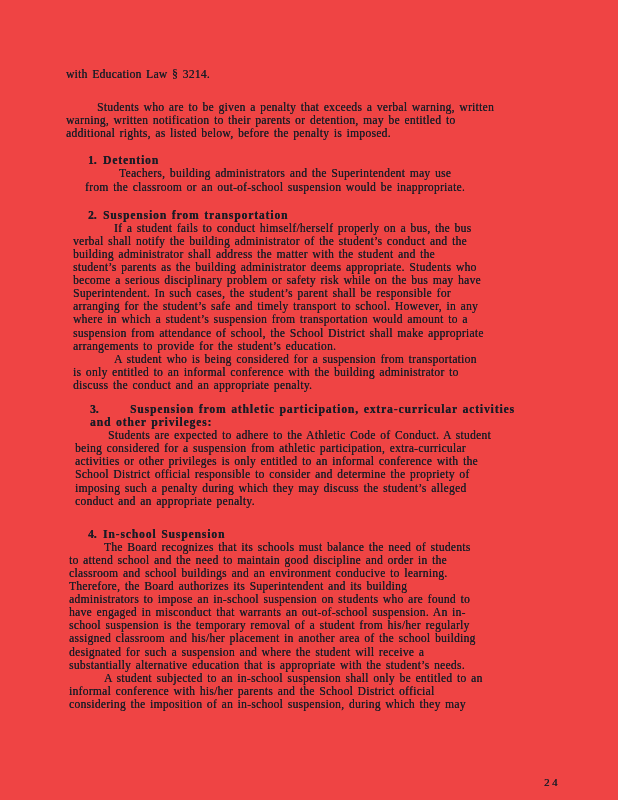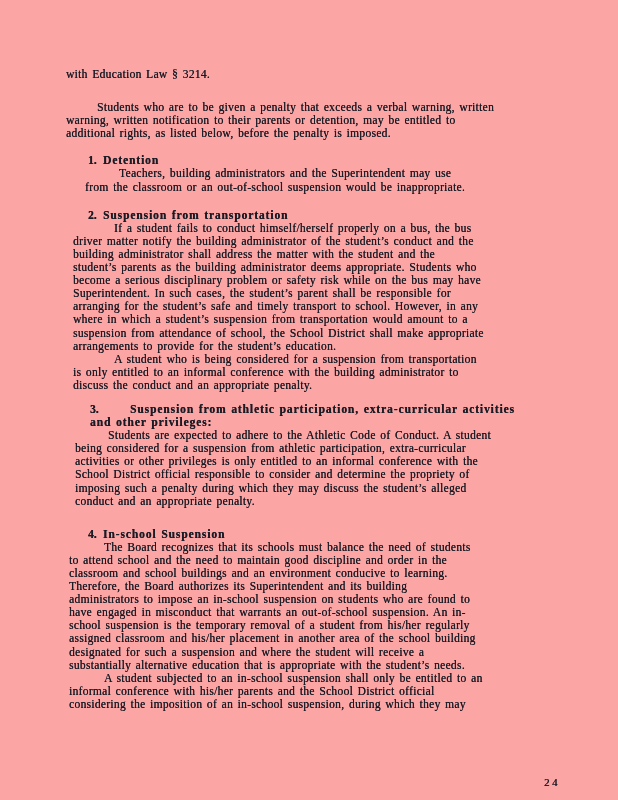--- a/index.html
+++ b/index.html
@@ -5,21 +5,21 @@
   html, body {
     margin: 0;
     padding: 0;
     background: #ffffff;
     overflow: hidden;
   }
   .page {
     position: relative;
     width: 618px;
     height: 800px;
-    background: #fca5a5;
+    background: #ef4444;
     font-family: "Liberation Serif", "DejaVu Serif", serif;
     font-size: 11.5px;
     line-height: 13.1px;
     color: #1b1b24;
     text-shadow: 0.2px 0 0 #24242e;
     text-decoration: underline;
   }
   .content {
     position: absolute;
     left: 66px;
@@ -95,21 +95,21 @@
           <div class="line">from the classroom or an out-of-school suspension would be inappropriate.</div>
         </div>
     </section>
 
     <section class="item item-2">
       <div class="item-heading">
         <span class="num">2.</span><span class="title">Suspension from transportation</span>
       </div>
       <div class="para">
           <div class="line">If a student fails to conduct himself/herself properly on a bus, the bus</div>
-          <div class="line">driver matter notify the building administrator of the student’s conduct and the</div>
+          <div class="line">verbal shall notify the building administrator of the student’s conduct and the</div>
           <div class="line">building administrator shall address the matter with the student and the</div>
           <div class="line">student’s parents as the building administrator deems appropriate. Students who</div>
           <div class="line">become a serious disciplinary problem or safety risk while on the bus may have</div>
           <div class="line">Superintendent. In such cases, the student’s parent shall be responsible for</div>
           <div class="line">arranging for the student’s safe and timely transport to school. However, in any</div>
           <div class="line">where in which a student’s suspension from transportation would amount to a</div>
           <div class="line">suspension from attendance of school, the School District shall make appropriate</div>
           <div class="line">arrangements to provide for the student’s education.</div>
         </div>
       <div class="para">

